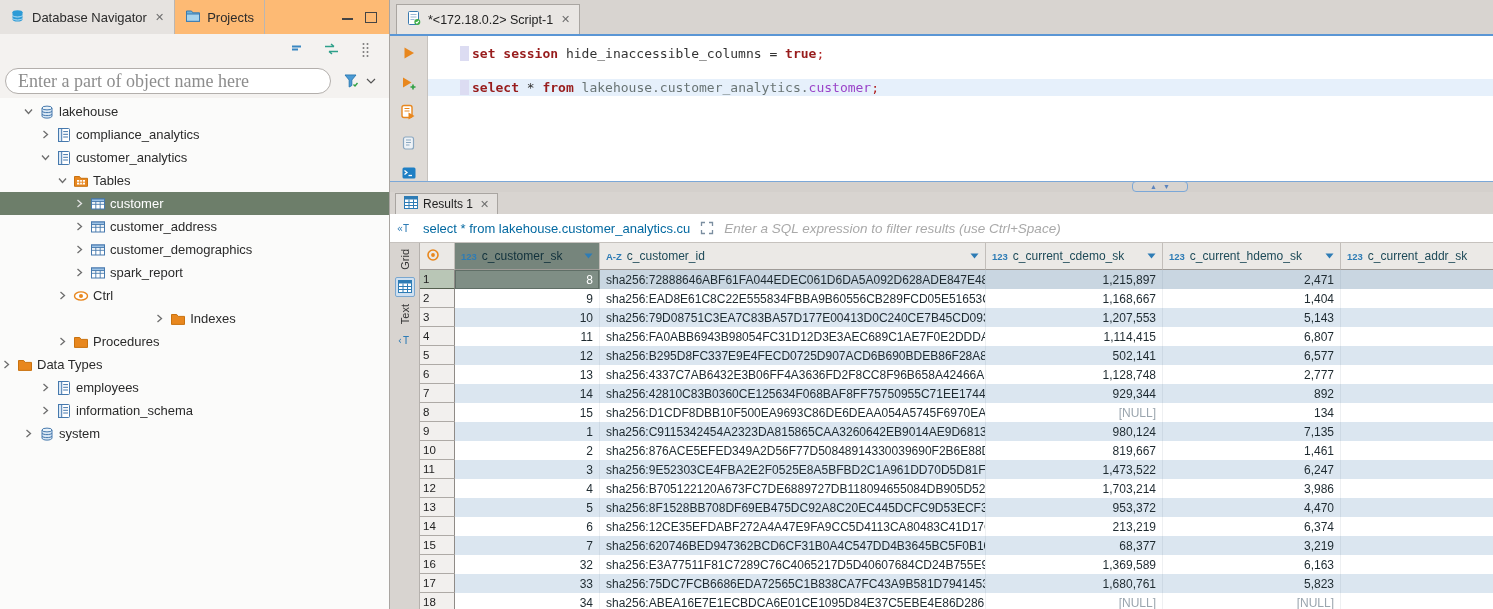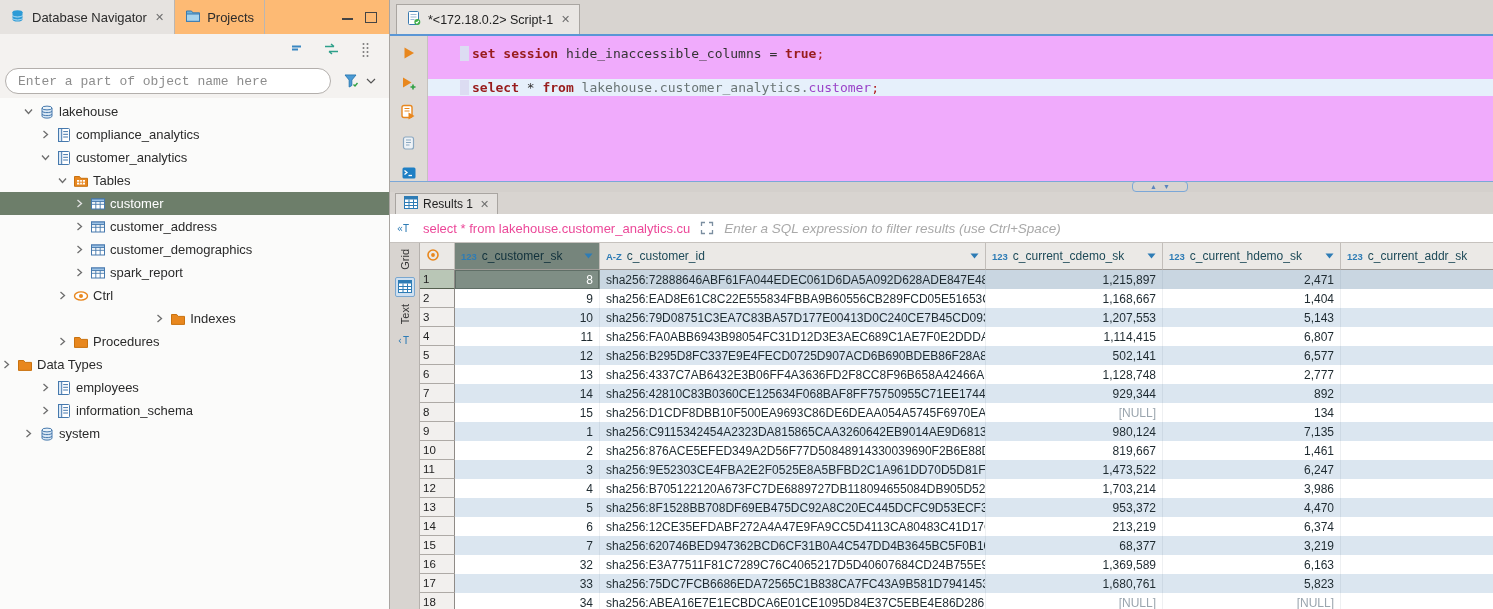--- a/index.html
+++ b/index.html
@@ -10,57 +10,57 @@
   #nav{position:absolute;left:0;top:0;width:389px;height:609px;background:#fbfbfa;border-right:1px solid #a9a5a1;}
   #nav-tabbar{position:absolute;left:0;top:0;right:0;height:34px;background:#fdba74;border-bottom:1px solid #bab6b2;display:flex;align-items:stretch;}
   .nav-tab{display:flex;align-items:center;gap:6px;padding:0 10px;font-size:13px;color:#2b2b2b;border-right:1px solid #bab6b2;}
   .nav-tab.active{background:#e6e3e0;}
   .tab-close{color:#6e6e6e;font-size:11px;margin-left:2px;cursor:default;}
   .winbtns{margin-left:auto;display:flex;align-items:center;gap:12px;padding-right:12px;}
   .btn-min{width:11px;height:3px;border-bottom:2px solid #444;}
   .btn-max{width:10px;height:9px;border:1.5px solid #444;}
   #nav-toolbar{position:absolute;left:0;top:34px;right:0;height:30px;background:#f4f2f0;display:flex;justify-content:flex-end;align-items:center;gap:14px;padding-right:14px;box-sizing:border-box;}
   #nav-search-row{position:absolute;left:0;top:64px;right:0;height:34px;background:#f4f2f0;display:flex;align-items:center;}
-  #nav-search{margin-left:5px;width:300px;height:24px;border:1px solid #b3afac;border-radius:13px;background:#fff;font-size:13px;color:#8d8d8d;padding:0 12px;outline:none;font-family:Liberation Mono, monospace;}
+  #nav-search{margin-left:5px;width:300px;height:24px;border:1px solid #b3afac;border-radius:13px;background:#fff;font-size:18px;color:#8d8d8d;padding:0 12px;outline:none;font-family:Liberation Serif, serif;}
   #nav-search::placeholder{color:#8d8d8d;}
   #tree{position:absolute;left:0;top:100px;right:0;bottom:0;background:#fbfbfa;overflow:hidden;}
   .tree-row{height:23px;display:flex;align-items:center;white-space:nowrap;font-size:13px;color:#2b2b2b;}
   .tree-row .chev{width:13px;display:inline-flex;justify-content:center;margin-right:3px;flex:0 0 13px;}
   .tree-row .ticon{width:17px;display:inline-flex;justify-content:center;margin-right:4px;flex:0 0 17px;}
   .tree-row .suffix{font-style:italic;color:#8d8d8d;font-size:12.5px;margin-left:9px;}
   .tree-row.sel{background:#6d7e6a;color:#fff;}
 
   
   #editor{position:absolute;left:390px;top:0;width:1103px;height:181px;}
   #ed-tabbar{position:absolute;left:0;top:0;right:0;height:34px;background:#d8d4d0;}
   #ed-accent{position:absolute;left:0;top:34px;right:0;height:2px;background:#5a96d5;}
   .ed-tab{position:absolute;left:6px;top:4px;height:30px;background:#e9e6e3;border:1px solid #a9a5a1;border-bottom:none;display:flex;align-items:center;gap:6px;padding:0 9px;font-size:12.5px;color:#222;box-sizing:border-box;}
   #ed-toolbar{position:absolute;left:0;top:36px;width:38px;bottom:0;background:#dedad6;border-right:1px solid #c6c2be;display:flex;flex-direction:column;align-items:center;padding-top:8px;gap:13px;box-sizing:border-box;}
   .tool-ic{width:20px;height:20px;display:flex;align-items:center;justify-content:center;}
   .tool-ic.activebox{background:#cfe0f0;border:1px solid #7aa7cf;border-radius:2px;box-sizing:border-box;}
-  #code{position:absolute;left:38px;top:36px;right:0;bottom:0;background:#f0abfc;font-family:"DejaVu Sans Mono",monospace;font-size:13px;padding-top:9px;}
+  #code{position:absolute;left:38px;top:36px;right:0;bottom:0;background:#ffffff;font-family:"DejaVu Sans Mono",monospace;font-size:13px;padding-top:9px;}
   .code-line{position:relative;height:17px;line-height:17px;padding-left:44px;white-space:pre;}
   .code-line.current{background:#e6f0fb;}
   .code-line .mark{position:absolute;left:32px;top:1px;width:9px;height:15px;background:#dcdcf2;}
   .tk-kw{color:#981c1c;font-weight:bold;}
   .tk-id{color:#333;}
   .tk-qu{color:#697474;}
   .tk-ob{color:#9a43c8;}
   .tk-pu{color:#b02020;}
 
   
   #splitter{position:absolute;left:390px;top:181px;width:1103px;height:11px;background:#d4d0cc;border-top:1px solid #7ba7d7;}
   #split-handle{position:absolute;left:742px;top:-1px;width:54px;height:9px;background:#d8d4d0;border:1px solid #7ba7d7;border-radius:4px;display:flex;align-items:center;justify-content:center;gap:6px;font-size:7px;color:#5b84bd;line-height:7px;}
 
   
   #results{position:absolute;left:390px;top:192px;width:1103px;height:417px;background:#d8d4d0;}
   #res-tabbar{position:absolute;left:0;top:0;right:0;height:22px;background:#d8d4d0;border-bottom:1px solid #b5b1ad;}
   .res-tab{position:absolute;left:5px;top:1px;height:21px;background:#e4e1de;border:1px solid #a9a5a1;border-bottom:none;display:flex;align-items:center;gap:5px;padding:0 8px;font-size:12px;color:#222;box-sizing:border-box;}
   #filterbar{position:absolute;left:0;top:22px;right:0;height:29px;background:#fff;border-bottom:1px solid #c6c2be;display:flex;align-items:center;gap:7px;padding-left:6px;box-sizing:border-box;}
-  #filter-sql{color:#ec4899;font-size:13px;white-space:nowrap;}
+  #filter-sql{color:#0369a1;font-size:13px;white-space:nowrap;}
   #filter-placeholder{color:#a9a9a9;font-style:italic;font-size:13.5px;white-space:nowrap;}
   #grid-zone{position:absolute;left:0;top:51px;right:0;bottom:0;background:#fff;overflow:hidden;}
   #side-strip{position:absolute;left:0;top:0;width:30px;bottom:0;background:#d8d4d0;border-right:1px solid #b5b1ad;display:flex;flex-direction:column;align-items:center;padding-top:6px;gap:7px;box-sizing:border-box;}
   .vlabel{writing-mode:vertical-rl;transform:rotate(180deg);font-size:11px;color:#333;}
   #grid{position:absolute;left:30px;top:0;right:0;bottom:0;overflow:hidden;}
   #grid-header{position:absolute;left:0;top:0;height:27px;display:flex;}
   .hcell{box-sizing:border-box;height:27px;background:#ebe9e6;border-right:1px solid #c2beba;border-bottom:1px solid #9f9b97;display:flex;align-items:center;gap:5px;padding:0 6px;font-size:12px;color:#1d4a58;flex:0 0 auto;}
   .hcell.selcol{background:#76857c;color:#11313c;}
   .hbadge{color:#2e7cb5;font-size:9.5px;font-weight:bold;letter-spacing:0;}
   .harrow{margin-left:auto;display:flex;}

